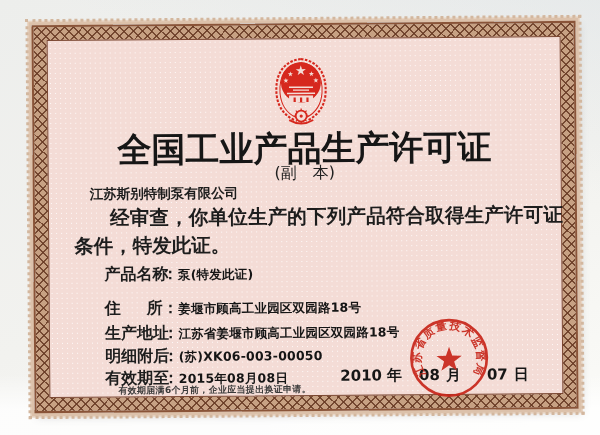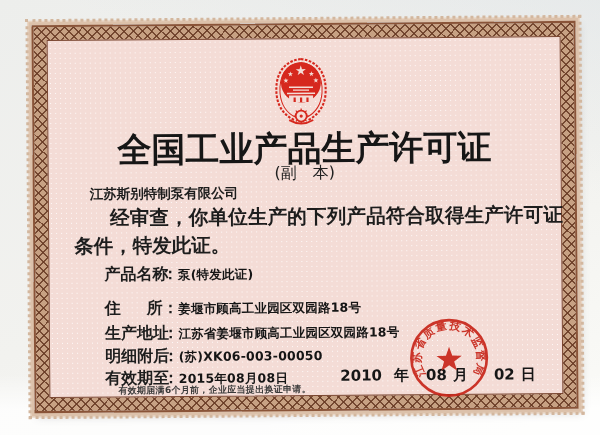--- a/index.html
+++ b/index.html
@@ -39,21 +39,21 @@
   .stmt1{position:absolute;left:75px;top:178px;font-size:19.5px;font-weight:800;letter-spacing:.2px;}
   .stmt2{position:absolute;left:39px;top:206px;font-size:19.5px;font-weight:800;}
   .frow{position:absolute;left:69px;white-space:nowrap;}
   .frow .lbl{display:inline-block;width:58px;font-size:16px;font-weight:800;
     text-align:justify;text-align-last:justify;vertical-align:baseline;}
   .frow .colon{font-size:15.5px;font-weight:800;}
   .frow .val{font-size:12.5px;font-weight:700;letter-spacing:.2px;color:#151515;}
   .row-0{top:238px;}.row-1{top:272px;}.row-2{top:297px;}.row-3{top:320px;}.row-4{top:342px;}
   .dateline{position:absolute;left:304px;top:342px;font-size:15px;font-weight:800;white-space:nowrap;color:#161616;}
   .dateline span{display:inline-block;}
-  .d-year{margin-right:12px;}.d-yu{margin-right:17px;}.d-month{margin-right:6px;}
+  .d-year{margin-right:5px;}.d-yu{margin-right:17px;}.d-month{margin-right:6px;}
   .d-mu{margin-right:26px;}.d-day{margin-right:6px;}
   .footnote{position:absolute;left:82px;top:358px;font-size:9px;font-weight:700;
     letter-spacing:.3px;color:#3a3a3a;}
   .seal{position:absolute;left:362px;top:283px;width:102px;height:102px;opacity:.93;}
 </style>
 </head>
 <body>
 
 <div class="scan-sheen"></div>
 
@@ -106,21 +106,21 @@
       <span class="lbl">生产地址</span><span class="colon">：</span><span class="val">江苏省姜堰市顾高工业园区双园路18号</span>
     </div>
     <div class="frow row-3">
       <span class="lbl">明细附后</span><span class="colon">：</span><span class="val">(苏)XK06-003-00050</span>
     </div>
     <div class="frow row-4">
       <span class="lbl">有效期至</span><span class="colon">：</span><span class="val">2015年08月08日</span>
     </div>
 
     <div class="dateline">
-      <span class="d-year">2010</span><span class="d-yu">年</span><span class="d-month">08</span><span class="d-mu">月</span><span class="d-day">02</span><span>日</span>
+      <span class="d-year">2010</span><span class="d-yu">年</span><span class="d-month">08</span><span class="d-mu">月</span><span class="d-day">07</span><span>日</span>
     </div>
 
     <div class="footnote">有效期届满6个月前，企业应当提出换证申请。</div>
 
     <svg class="seal" viewBox="0 0 100 100">
       <defs>
         <path id="sealArc" d="M 25.8,64 A 28,28 0 1 1 74.2,64" fill="none"></path>
       </defs>
       <circle cx="50" cy="50" r="37" fill="none" stroke="#c8281c" stroke-width="2.6"></circle>
       <polygon points="50,39 53.06,47.79 62.36,47.98 54.95,53.61 57.64,62.52 50,57.2 42.36,62.52 45.05,53.61 37.64,47.98 46.94,47.79" fill="#c8281c"></polygon>

